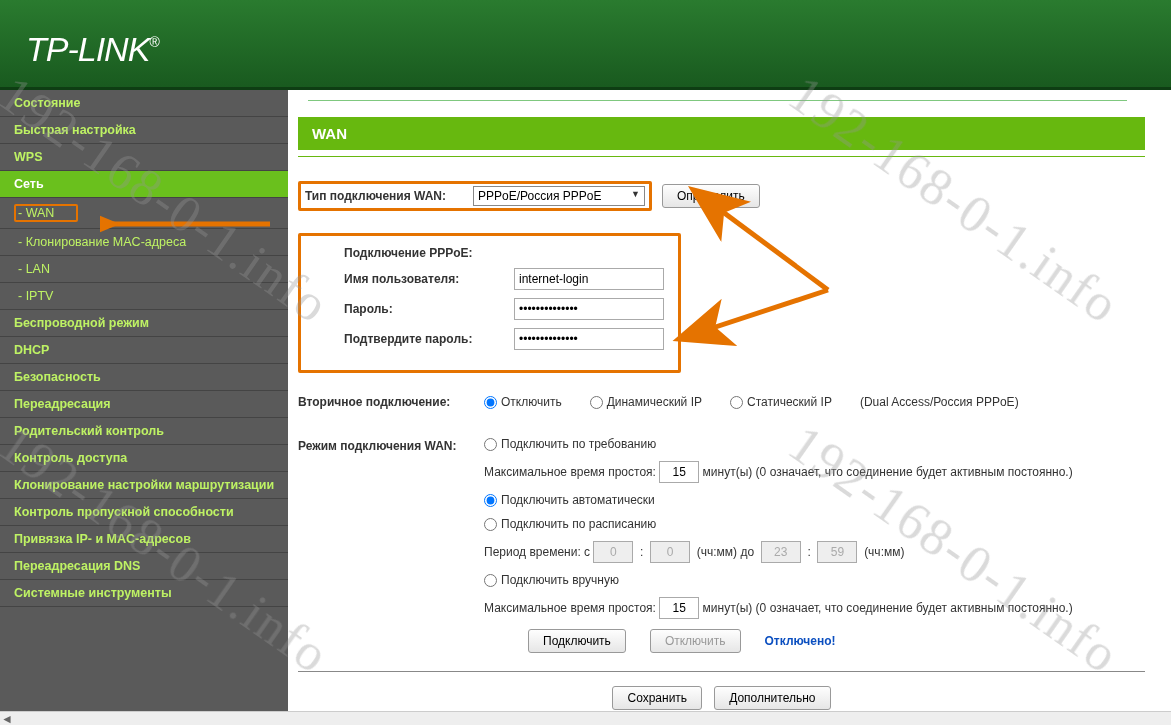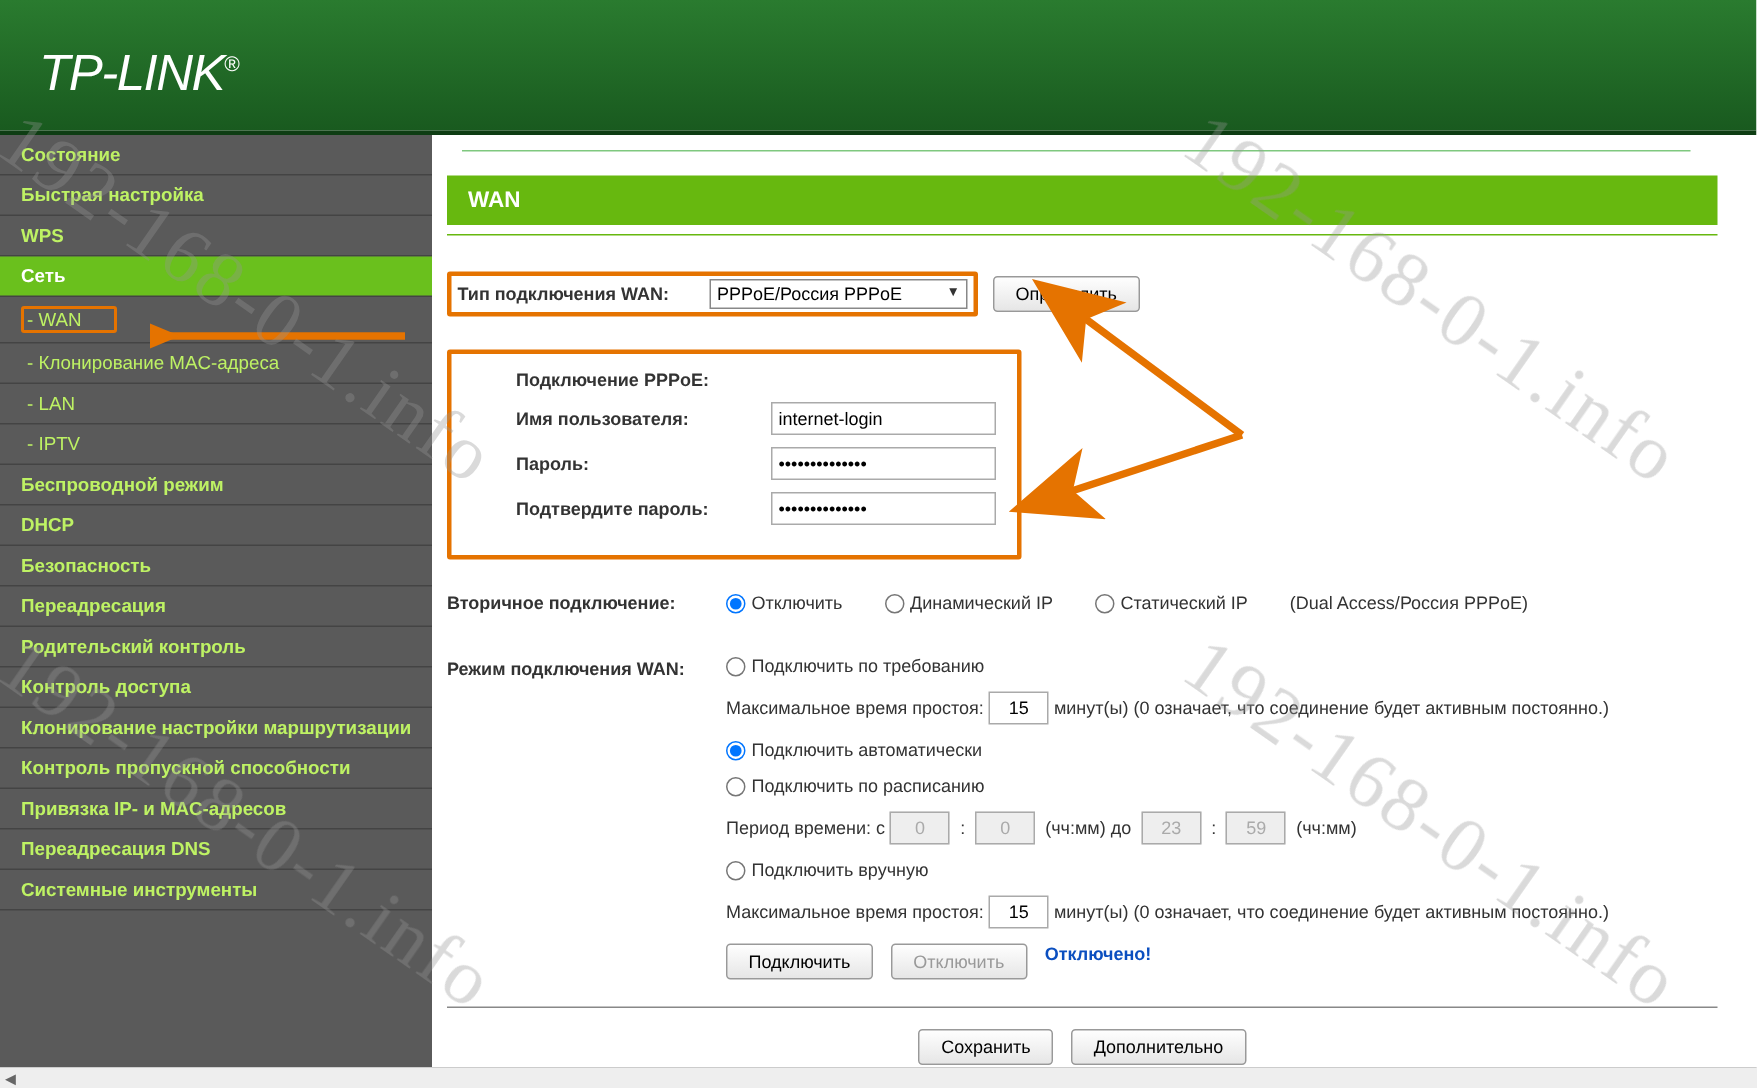--- a/index.html
+++ b/index.html
@@ -296,21 +296,21 @@
             <input type="radio" name="mode" style="">
             <span>Подключить вручную</span>
           </label>
 
         <div>
           <span>Максимальное время простоя:</span>
           <input type="text" class="mini" value="15" style="">
           <span class="paren">минут(ы) (0 означает, что соединение будет активным постоянно.)</span>
         </div>
 
-        <div style="display:flex;gap:12px;align-items:flex-start;">
+        <div style="display:flex;gap:24px;align-items:center;margin-left:44px;">
           <button>Подключить</button>
           <button disabled="">Отключить</button>
           <span class="status-off">Отключено!</span>
         </div>
 
       </div>
     </div>
 
     <hr class="gsep">
 

